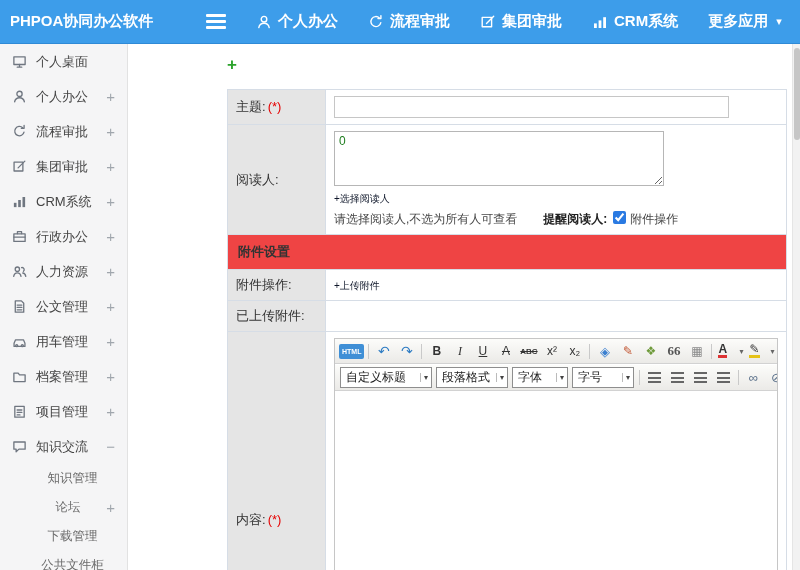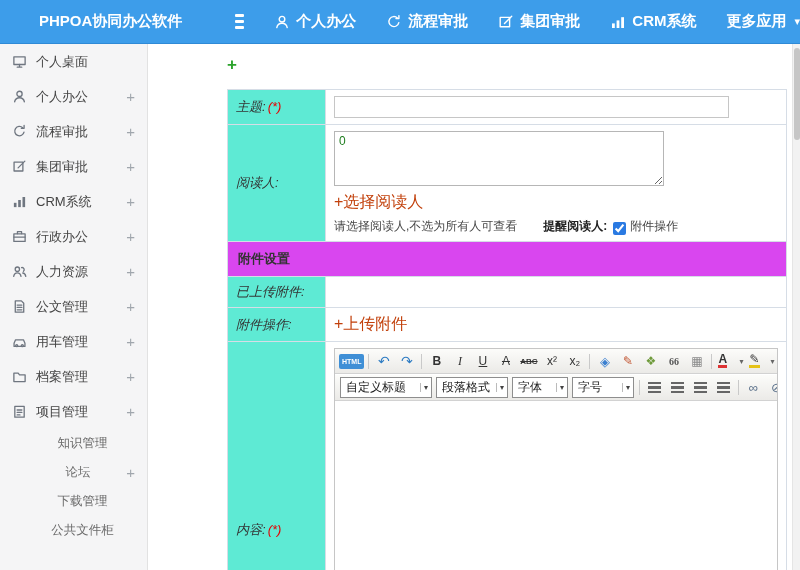--- a/index.html
+++ b/index.html
@@ -2,34 +2,34 @@
 <html><head>
 <meta charset="utf-8">
 <style>
   * { margin:0; padding:0; box-sizing:border-box; }
   html,body { background:#fff; }
   body { font-family:"Liberation Sans","DejaVu Sans",sans-serif; }
   .app { position:relative; width:800px; height:570px; overflow:hidden; background:#fff; }
 
   
   .topbar { position:absolute; top:0; left:0; right:0; height:44px; background:#3d9dea;
-            border-bottom:1px solid #2f8ad6; display:flex; align-items:center; color:#fff;padding-left:29px; }
+            border-bottom:1px solid #2f8ad6; display:flex; align-items:center; color:#fff; }
   .logo { width:148px; padding-left:10px; font-size:15px; font-weight:bold; white-space:nowrap; }
   .hamburger { margin-left:58px; width:20px; cursor:pointer; }
   .hamburger i { display:block; height:3px; background:#fff; border-radius:1px; margin:3px 0; }
   .topnav { display:flex; align-items:center; gap:30px; margin-left:30px; }
   .topnav .nav-item { display:flex; align-items:center; gap:6px; font-size:15px; font-weight:bold; cursor:pointer; white-space:nowrap; }
   .arrow { font-size:11px; margin-left:2px; }
 
   .ic { width:15px; height:15px; fill:none; stroke:currentColor; stroke-width:1.4; stroke-linecap:round; stroke-linejoin:round; }
   .icf { width:15px; height:15px; fill:currentColor; stroke:none; }
   .topnav .ic, .topnav .icf { width:16px; height:16px; }
 
   
-  .sidebar { position:absolute; top:44px; left:0; bottom:0; width:148px; background:#f5f5f6;
+  .sidebar { position:absolute; top:44px; left:0; bottom:0; width:128px; background:#f5f5f6;
              border-right:1px solid #e2e2e2; overflow:hidden; }
   .side-item { height:35px; display:flex; align-items:center; padding:0 12px; color:#444;
                font-size:13px; cursor:pointer; }
   .side-item .ic, .side-item .icf { color:#6f7680; margin-right:9px; flex:none; }
   .side-item .lbl { flex:1; white-space:nowrap; }
   .toggle { color:#a0a6ad; font-size:15px; font-weight:normal; }
   .side-sub { height:29px; display:flex; align-items:center; padding:0 12px 0 30px; color:#6b6b6b;
               font-size:12.5px; cursor:pointer; }
   .side-sub .lbl { flex:1; white-space:nowrap;text-align:center; }
 
@@ -41,30 +41,30 @@
   .main { position:absolute; top:44px; left:148px; right:8px; bottom:0; background:#fff;
           overflow:hidden; padding:12px 0 0 79px; }
   .page-title { display:flex; align-items:center; gap:3px; }
   .plus-glyph { color:#2ca32c; font-size:17px; font-weight:bold; line-height:1; }
   .title-text { font-size:15px; font-weight:bold; color:#1d3e7a; }
 
   
   table.form { border-collapse:collapse; width:560px; margin-top:16px; font-size:13px; color:#333;
                table-layout:fixed; border:1px solid #a9c3dd; }
   table.form td { border:1px solid #d6dde6; padding:6px 8px; vertical-align:middle; }
-  td.lab { width:98px; background:#5eead4;font-style:italic; }
+  td.lab { width:98px; background:#e5e5e5; }
   .req { color:#e60000; margin-left:2px; }
   .subject-input { width:395px; height:22px; border:1px solid #c6c6c6; font-size:13px; padding:0 4px; }
   .readers-ta { width:330px; height:55px; border:1px solid #b6b6b6; font-size:12px; padding:2px 4px;
                 color:#1e7d1e; font-family:"Liberation Sans","DejaVu Sans",sans-serif; }
-  a.lnk { color:#c2410c; text-decoration:none; font-size:16px; cursor:pointer; display:inline-block; margin-top:3px; }
-  .hint-line { display:flex; align-items:flex-end; margin-top:5px; font-size:12px; color:#474747; white-space:nowrap; }
+  a.lnk { color:#0f172a; text-decoration:none; font-size:10px; cursor:pointer; display:inline-block; margin-top:3px; }
+  .hint-line { display:flex; align-items:flex-start; margin-top:5px; font-size:12px; color:#474747; white-space:nowrap; }
   .remind { font-weight:bold; color:#222; margin-left:26px; }
   .sms-box { margin:0 4px 0 6px; accent-color:#2a7ae2; width:13px; height:13px; vertical-align:middle; }
-  tr.section td { background:#d946ef; font-weight:bold; color:#333; padding:8px 10px; }
+  tr.section td { background:#ef4444; font-weight:bold; color:#333; padding:8px 10px; }
   td.editor-cell { padding:5px; vertical-align:top; }
   tr.tall td.lab { vertical-align:middle; }
 
   
   .editor { border:1px solid #c6c6c6; width:100%; }
   .toolbar { background:linear-gradient(#fcfcfa,#ebeae7); border-bottom:1px solid #d2d2d2;
              padding:2px 3px; white-space:nowrap; overflow:hidden; display:flex; align-items:center; }
   .toolbar.row2 { border-top:1px solid #fff; }
   .tb { display:inline-flex; align-items:center; justify-content:center; min-width:21px; height:20px;
         margin:0 1px; font-size:12px; color:#333; border-radius:2px; cursor:pointer; flex:none; }
@@ -72,21 +72,21 @@
   .bt-html { background:#3f8fd6; color:#fff; font-size:7px; font-weight:bold; padding:0 3px; min-width:24px; height:15px; border-radius:2px; }
   .bt-blue { color:#2e7cc3; font-size:14px; }
   .bt-b { font-weight:bold; }
   .bt-i { font-style:italic; font-family:"Liberation Serif","DejaVu Serif",serif; }
   .bt-u { text-decoration:underline; }
   .bt-strike { text-decoration:line-through; }
   .bt-abc { font-size:8px; font-weight:bold; text-decoration:line-through; }
   .bt-eraser { color:#3a7fd0; font-size:13px; }
   .bt-brush { color:#c0522d; font-size:12px; }
   .bt-paint { color:#6e9a3a; font-size:12px; }
-  .bt-quote { font-family:"Liberation Serif","DejaVu Serif",serif; font-weight:bold; color:#555; font-size:10px; }
+  .bt-quote { font-family:"Liberation Serif","DejaVu Serif",serif; font-weight:bold; color:#555; font-size:13px; }
   .bt-grid { color:#8a8a8a; font-size:12px; }
   .combo { min-width:29px; justify-content:space-between; padding:0 2px; }
   .combo .car { font-size:8px; color:#666; margin-left:1px; }
   .fc-a { border-bottom:3px solid #d33; line-height:11px; font-weight:bold; }
   .hl-p { border-bottom:3px solid #e6c319; line-height:11px; }
   .tsel { display:inline-flex; align-items:center; justify-content:space-between; height:21px;
           background:#fff; border:1px solid #8e8e8e; font-size:12px; color:#222; padding:0 3px 0 5px;
           margin:0 2px; cursor:pointer; flex:none; }
   .tsel .car { font-size:8px; color:#444; margin-left:4px; border-left:1px solid #bbb; padding-left:3px; }
   .bars { width:13px; height:11px; background:repeating-linear-gradient(to bottom,#666 0 2px,transparent 2px 4.5px); }
@@ -226,20 +226,27 @@
       <span class="toggle">+</span>
     </div>
     <div class="side-item">
       <svg class="ic" viewBox="0 0 16 16">
           <rect x="3" y="2.6" width="10" height="11.4"></rect>
           <path d="M5.5 6.4h5M5.5 9h5M5.5 11.6h3"></path>
         </svg>
       <span class="lbl">项目管理</span>
       <span class="toggle">+</span>
     </div>
+    <div class="side-item">
+      <svg class="ic" viewBox="0 0 16 16">
+          <path d="M2 3.2h12v7.6H7.4L4.4 13.6v-2.8H2z"></path>
+        </svg>
+      <span class="lbl">知识交流</span>
+      <span class="toggle">−</span>
+    </div>
     <div class="side-sub">
       <span class="lbl">知识管理</span>
       <span class="toggle"></span>
     </div>
     <div class="side-sub">
       <span class="lbl">论坛</span>
       <span class="toggle">+</span>
     </div>
     <div class="side-sub">
       <span class="lbl">下载管理</span>
@@ -282,29 +289,29 @@
             <span>附件操作</span>
           </div>
         </td>
       </tr>
 
       <tr class="section">
         <td colspan="2">附件设置</td>
       </tr>
 
       <tr>
-        <td class="lab">已上传附件:</td>
-        <td></td>
-      </tr>
-
-      <tr>
         <td class="lab">附件操作:</td>
         <td>
           <a class="lnk" style="margin-top:0">+上传附件</a>
         </td>
+      </tr>
+
+      <tr>
+        <td class="lab">已上传附件:</td>
+        <td></td>
       </tr>
 
       <tr class="tall">
         <td class="lab">
           <span>内容:</span><span class="req">(*)</span>
         </td>
         <td class="editor-cell">
           <div class="editor">
 
             <div class="toolbar">

